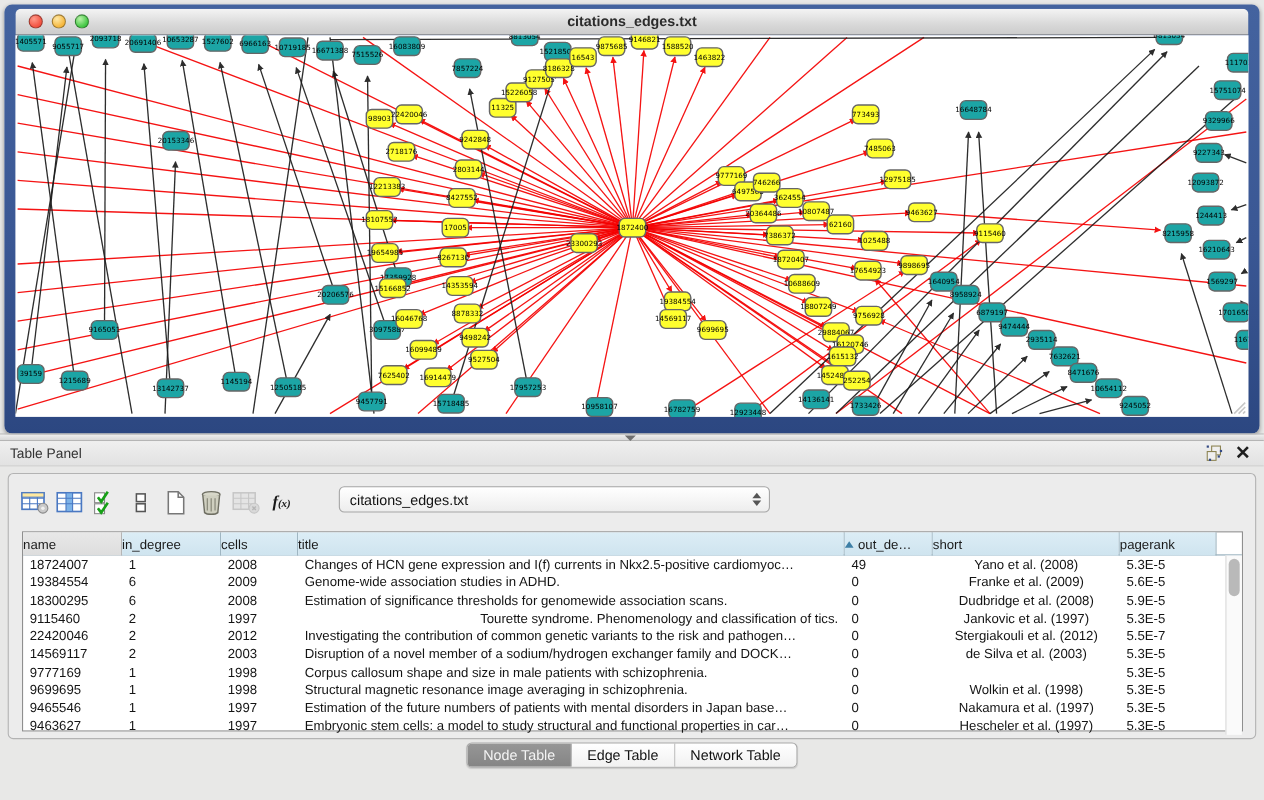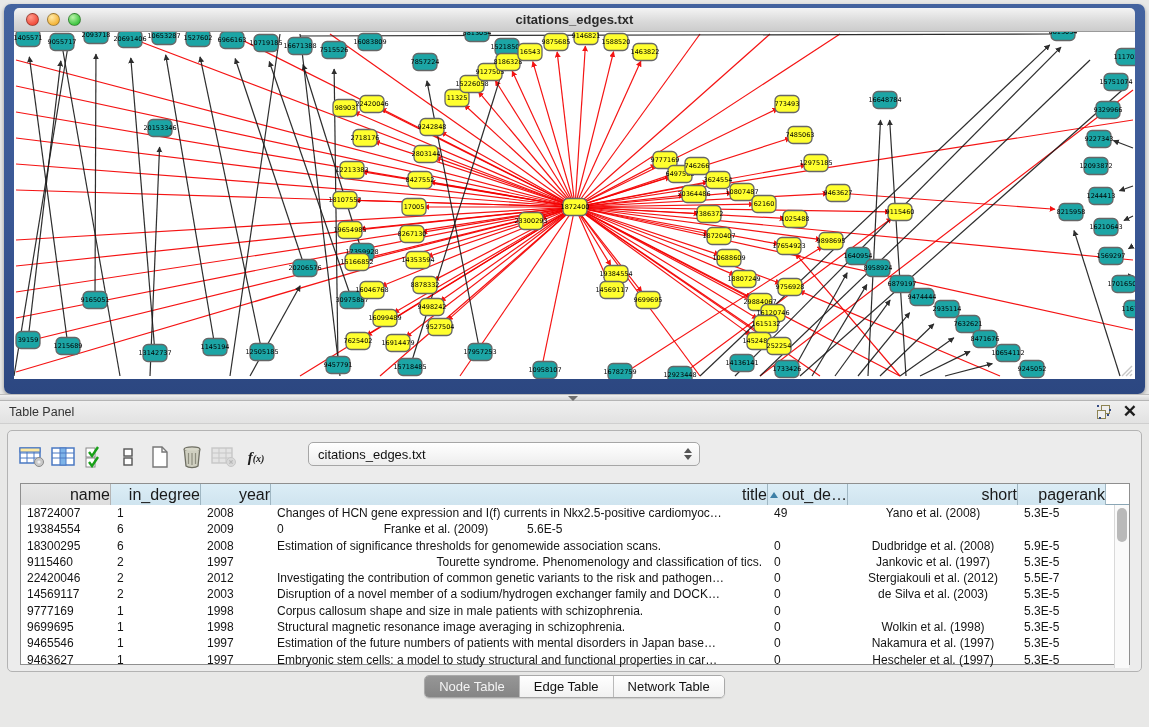--- a/index.html
+++ b/index.html
@@ -51,21 +51,21 @@
     background:linear-gradient(180deg,#ffffff,#ededed); display:flex; align-items:center;
     font-size:13px; color:#111; padding-left:9px; box-shadow:inset 0 1px 0 #fff; }
   .combo .arrows { margin-left:auto; margin-right:7px; display:flex; flex-direction:column; gap:2px; }
   .combo .arrows i { width:0; height:0; border-left:4px solid transparent; border-right:4px solid transparent; }
   .combo .arrows .up { border-bottom:5px solid #555; }
   .combo .arrows .dn { border-top:5px solid #555; }
 
   .grid { position:absolute; left:12px; top:52px; width:1110px; height:182px;
     background:#ffffff; border:1px solid #8f8f8f; display:flex; flex-direction:column; }
   .hdr { display:flex; height:21px; border-bottom:1px solid #8aa6b5; flex:none; }
-  .hcell { height:21px; font-size:16px; color:#1a1a1a; display:flex; align-items:center; justify-content:flex-end;
+  .hcell { height:21px; font-size:12px; color:#1a1a1a; display:flex; align-items:center; justify-content:flex-start;
     background:linear-gradient(180deg,#dcedf6,#cfe4ef); border-right:1px solid #9fb6c2; overflow:hidden; white-space:nowrap; }
   .hcell.gray { background:linear-gradient(180deg,#e8e8e8,#dddddd); border-right:1px solid #b5b5b5; }
   .hcell .sort-tri { width:0; height:0; border-left:4px solid transparent; border-right:4px solid transparent;
     border-bottom:6px solid #3e7fa6; margin-right:4px; }
   .rows { flex:1; display:flex; }
   .rows-main { flex:1; }
   .vsb { width:15px; background:#fafafa; border-left:1px solid #d9d9d9; position:relative; flex:none; }
   .vsb .thumb { position:absolute; left:2px; top:3px; width:10px; height:34px; background:#b9b9b9; border-radius:6px; }
   .trow { display:flex; height:16.3px; }
   .tcell { font-size:12px; color:#141414; white-space:nowrap; overflow:hidden; padding:0 6px; line-height:16.3px; }
@@ -785,21 +785,21 @@
 
     <div class="grid">
       <div class="hdr" id="thead">
           <div class="hcell gray" style="width: 90px;">
             <span>name</span>
           </div>
           <div class="hcell" style="width: 90px;">
             <span>in_degree</span>
           </div>
           <div class="hcell" style="width: 70px;">
-            <span>year</span>
+            <span>cells</span>
           </div>
           <div class="hcell" style="width: 497px;">
             <span>title</span>
           </div>
           <div class="hcell" style="width: 80px;">
             <i class="sort-tri"></i>
             <span>out_de…</span>
           </div>
           <div class="hcell" style="width: 170px;">
             <span>short</span>
@@ -816,20 +816,21 @@
               <div class="tcell" style="width: 70px; text-align: left;">2008</div>
               <div class="tcell" style="width: 497px; text-align: left;">Changes of HCN gene expression and I(f) currents in Nkx2.5-positive cardiomyoc…</div>
               <div class="tcell" style="width: 80px; text-align: left;">49</div>
               <div class="tcell" style="width: 170px; text-align: center;">Yano et al. (2008)</div>
               <div class="tcell" style="width: 88px; text-align: left;">5.3E-5</div>
             </div>
             <div class="trow">
               <div class="tcell" style="width: 90px; text-align: left;">19384554</div>
               <div class="tcell" style="width: 90px; text-align: left;">6</div>
               <div class="tcell" style="width: 70px; text-align: left;">2009</div>
+              <div class="tcell" style="width: 497px; text-align: left;">Genome-wide association studies in ADHD.</div>
               <div class="tcell" style="width: 80px; text-align: left;">0</div>
               <div class="tcell" style="width: 170px; text-align: center;">Franke et al. (2009)</div>
               <div class="tcell" style="width: 88px; text-align: left;">5.6E-5</div>
             </div>
             <div class="trow">
               <div class="tcell" style="width: 90px; text-align: left;">18300295</div>
               <div class="tcell" style="width: 90px; text-align: left;">6</div>
               <div class="tcell" style="width: 70px; text-align: left;">2008</div>
               <div class="tcell" style="width: 497px; text-align: left;">Estimation of significance thresholds for genomewide association scans.</div>
               <div class="tcell" style="width: 80px; text-align: left;">0</div>

